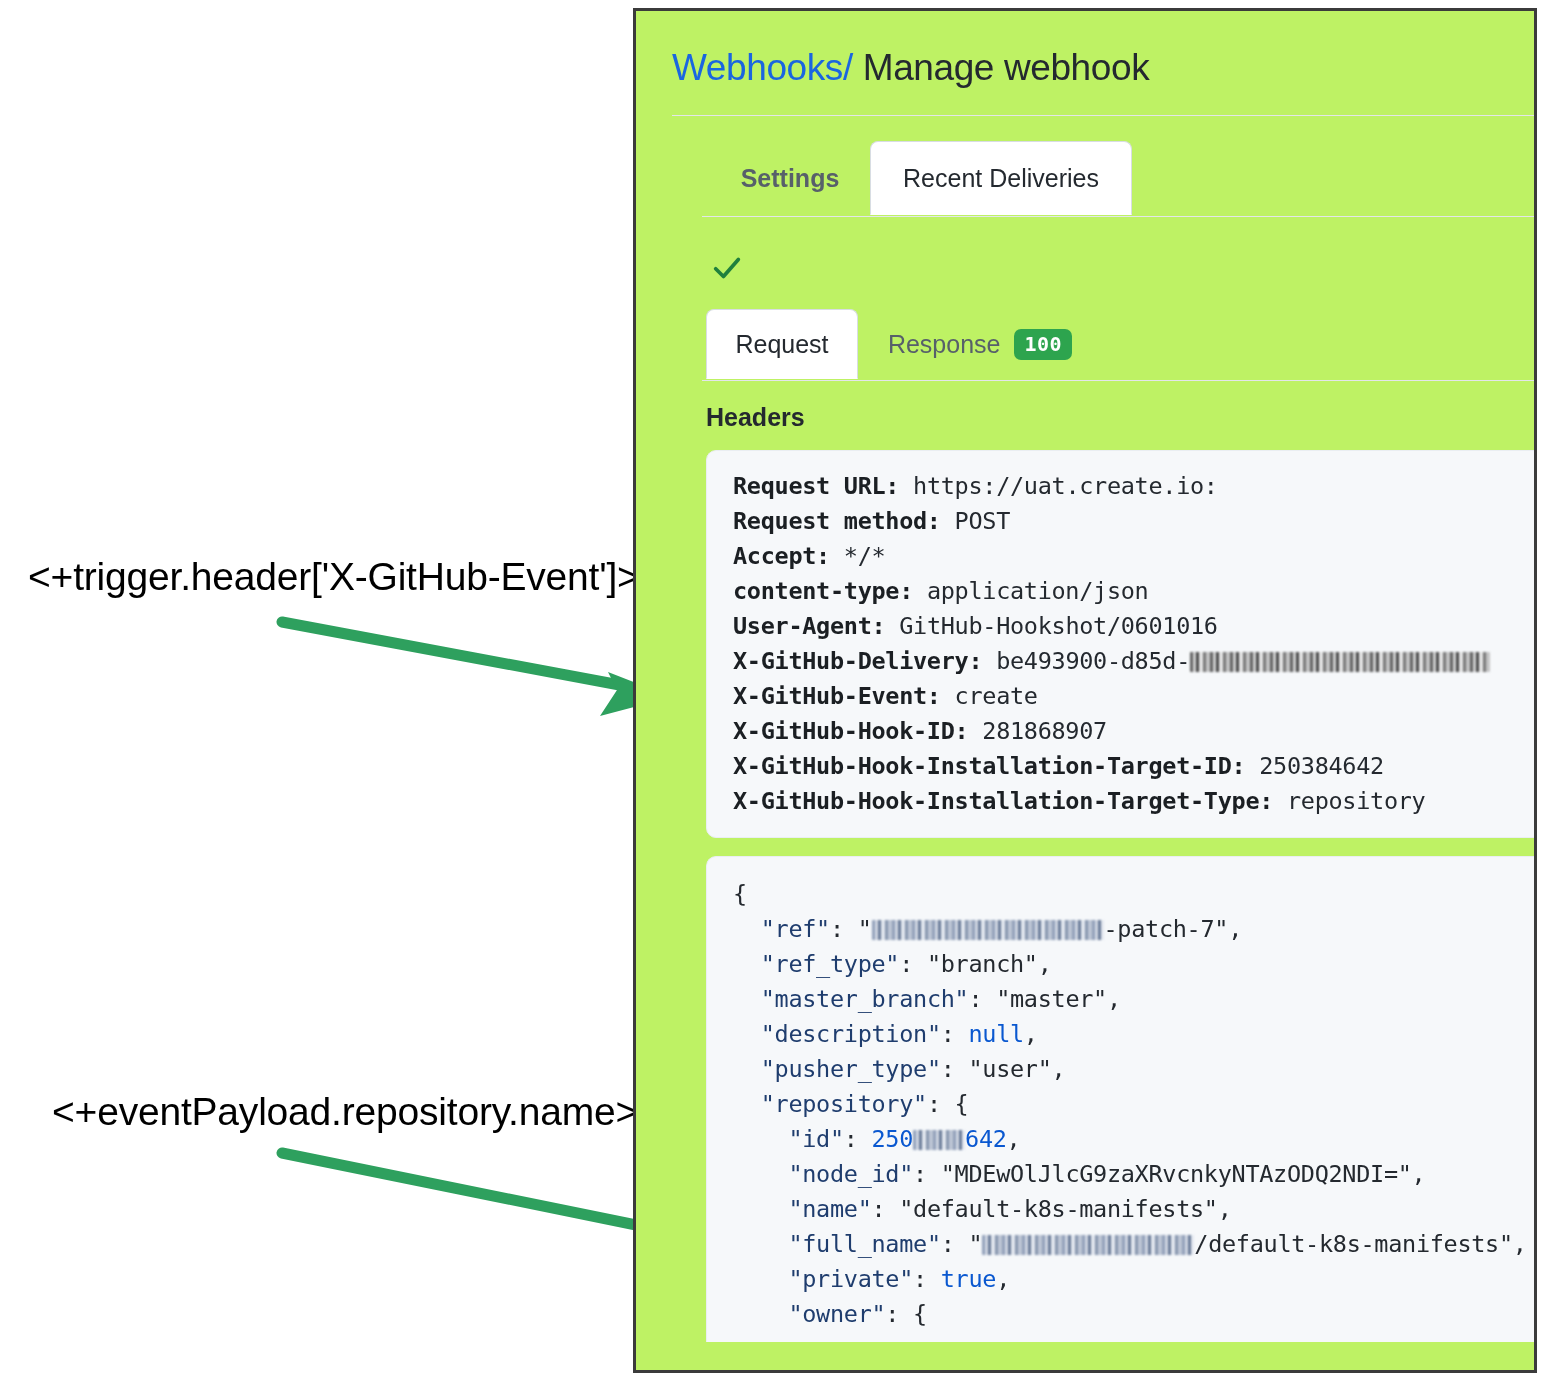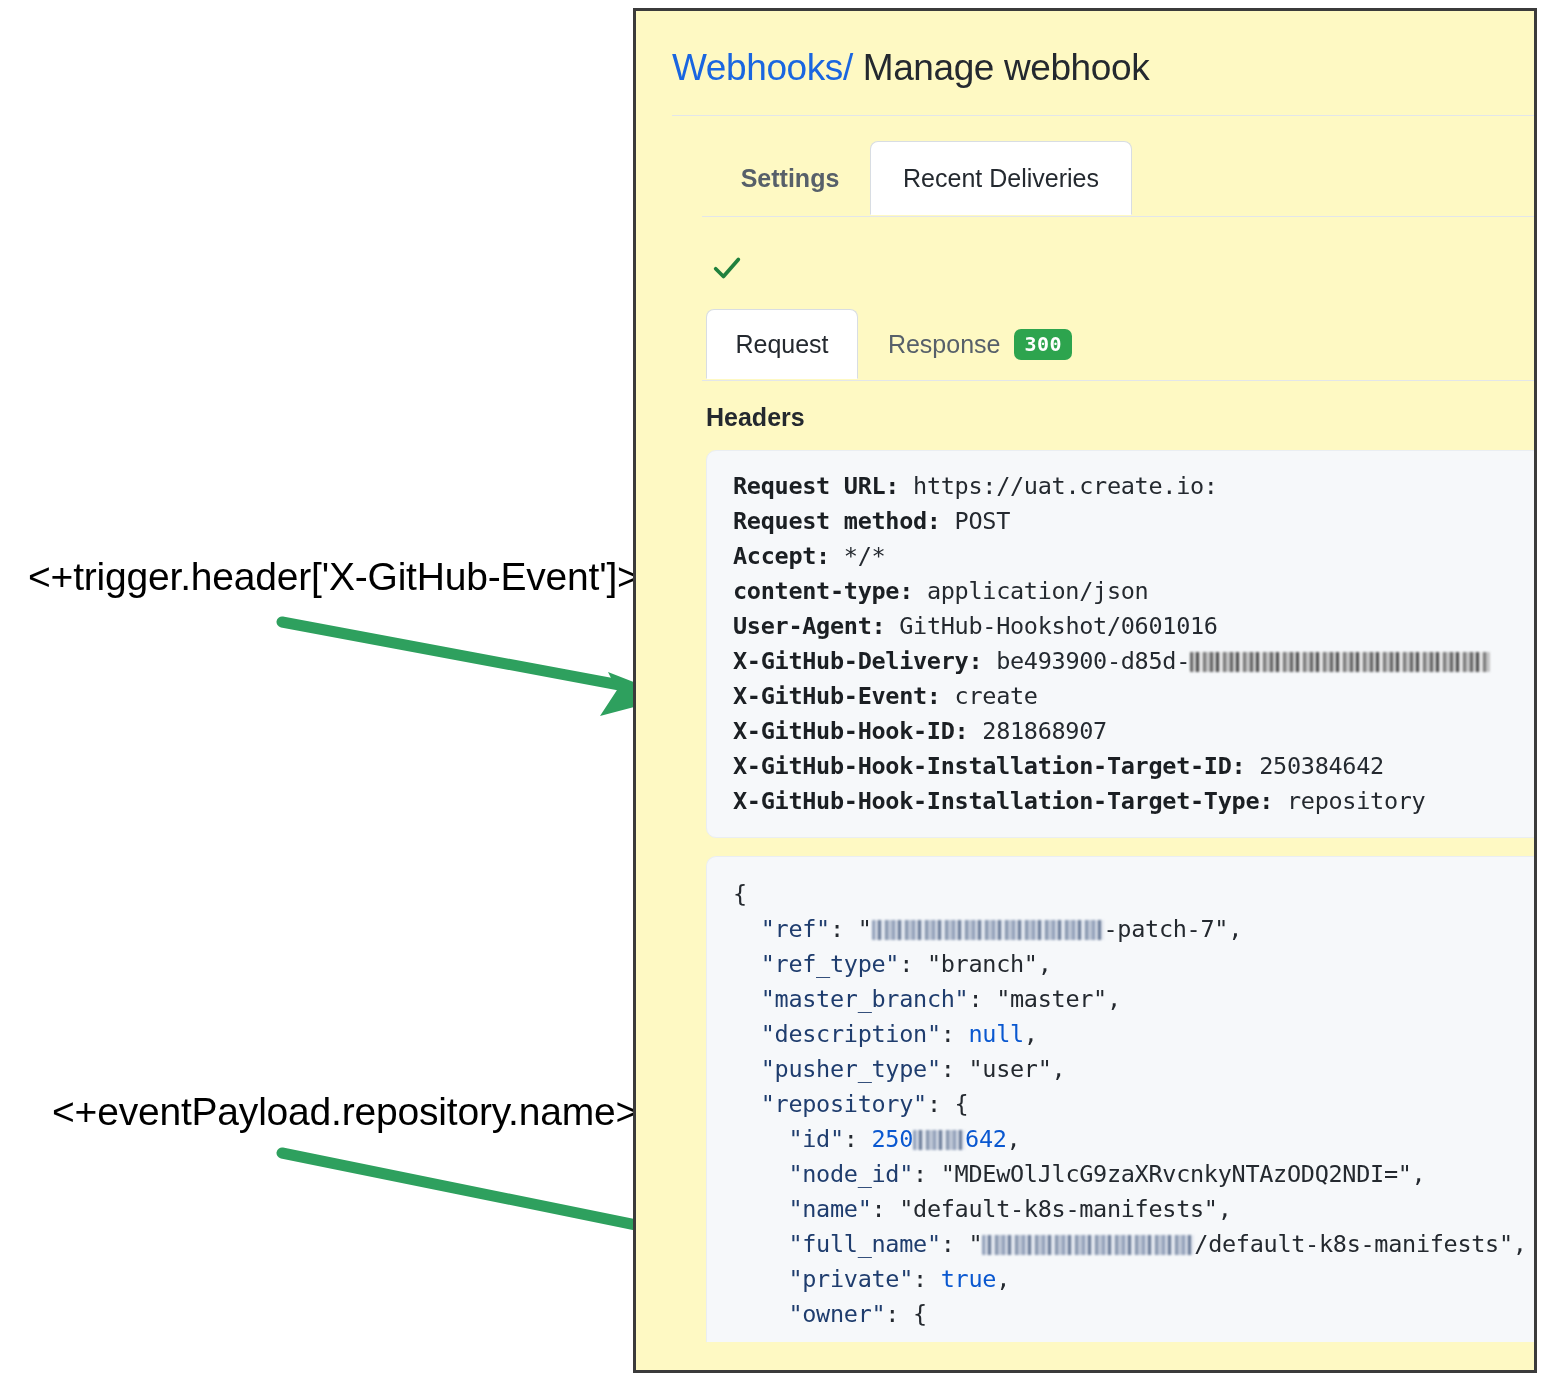--- a/index.html
+++ b/index.html
@@ -21,21 +21,21 @@
   }
   #ann-1{left:28px;top:555px;}
   #ann-2{left:52px;top:1090px;}
   .arrow-layer{position:absolute;left:0;top:0;width:1551px;height:1381px;pointer-events:none;}
 
   
   .panel{
     position:absolute;
     left:633px;top:8px;
     width:904px;height:1365px;
-    background:#fef9c3;
+    background:#bef264;
     border:3px solid #3b3b3b;
     box-sizing:border-box;
     overflow:hidden;
   }
   .panel-inner{
     position:absolute;
     left:0;top:0;
     width:904px;
     padding:0 0 0 36px;
     box-sizing:border-box;
@@ -261,21 +261,21 @@
           <path d="M4 12.5 L9.5 18 L20 6" stroke="#20803d" stroke-width="2.6" stroke-linecap="round" stroke-linejoin="round"></path>
         </svg>
       </span>
     </div>
 
     <div class="tabs-inner">
       <div class="tabs-inner-rule"></div>
       <div class="tab-i active" id="tab-request">Request</div>
       <div class="tab-i inactive" id="tab-response">
         <span>Response</span>
-        <span class="badge-200">300</span>
+        <span class="badge-200">100</span>
       </div>
     </div>
 
     <div class="section-title">Headers</div>
     <div class="code-box">
       <div class="code-line"><span class="hk">Request URL:</span> <span class="hv">https://uat.create.io:</span></div>
       <div class="code-line"><span class="hk">Request method:</span> <span class="hv">POST</span></div>
       <div class="code-line"><span class="hk">Accept:</span> <span class="hv">*/*</span></div>
       <div class="code-line"><span class="hk">content-type:</span> <span class="hv">application/json</span></div>
       <div class="code-line"><span class="hk">User-Agent:</span> <span class="hv">GitHub-Hookshot/0601016</span></div>

